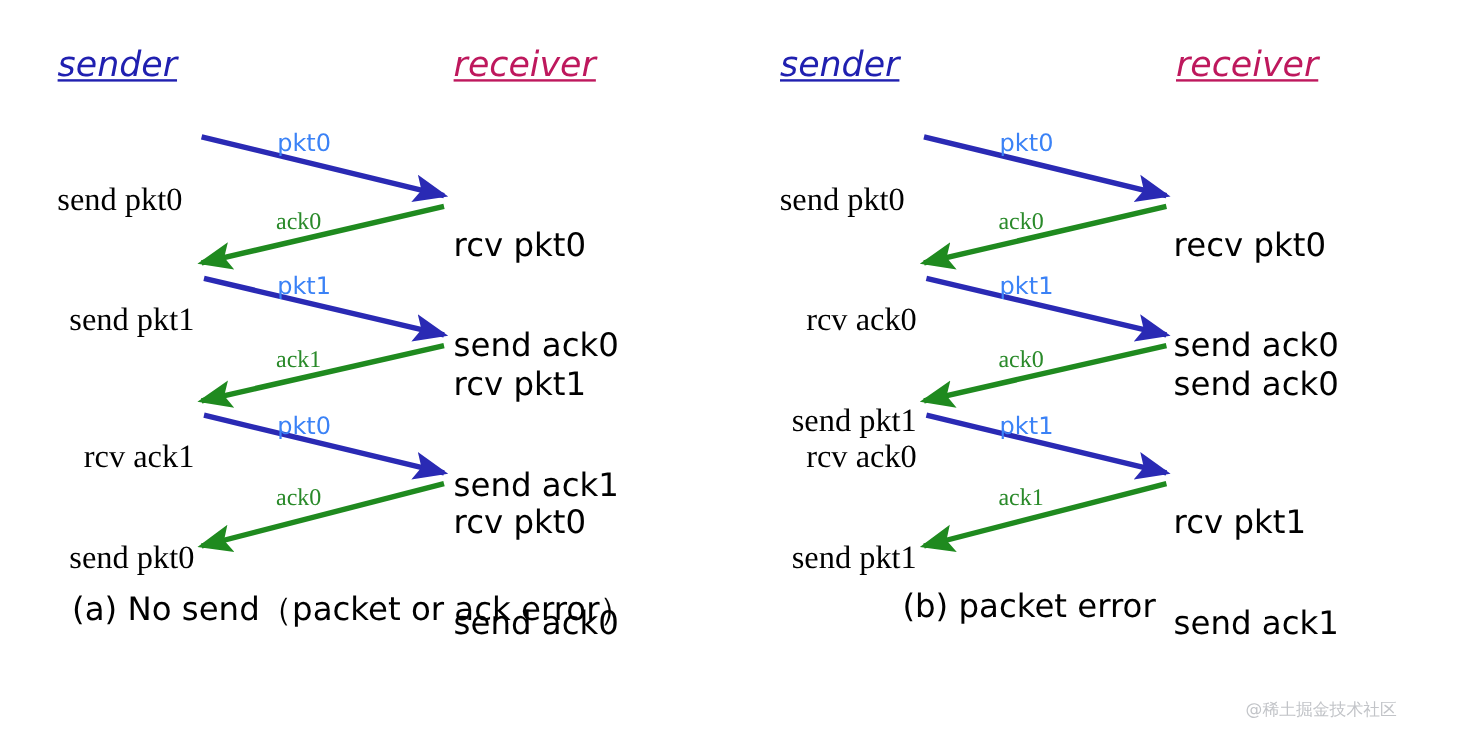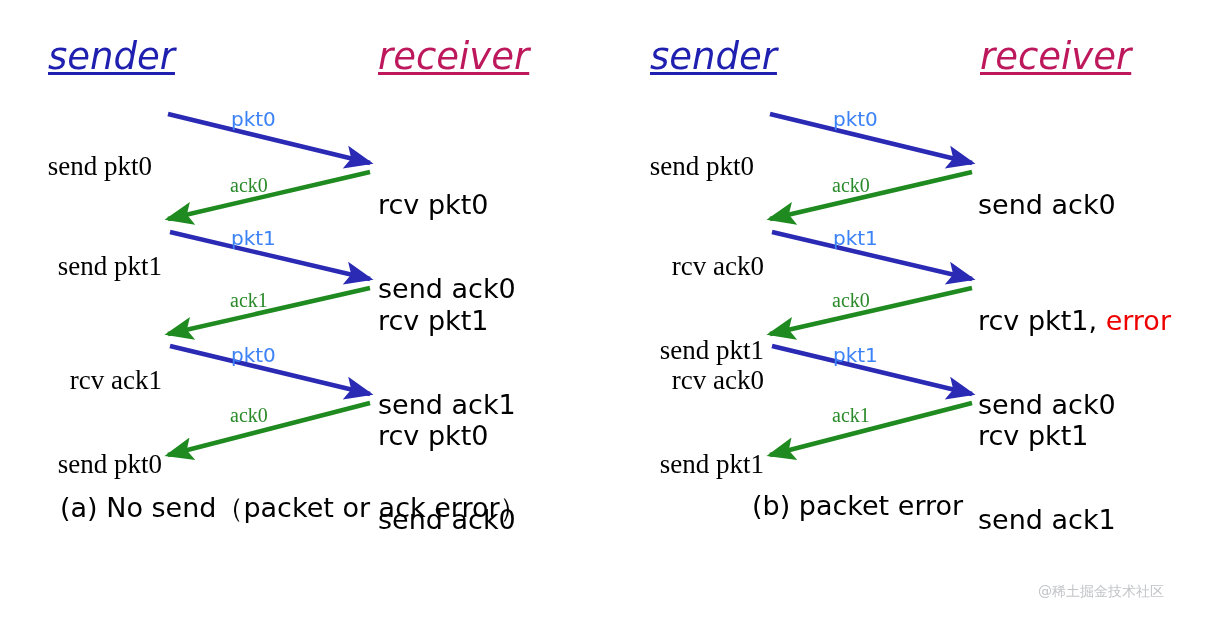--- a/index.html
+++ b/index.html
@@ -28,21 +28,21 @@
     pointer-events: none;
   }
   .lbl {
     position: absolute;
     white-space: pre;
     line-height: 1.04;
     color: #000000;
   }
   .role {
     font-style: italic;
-    font-size: 37px;
+    font-size: 29px;
     text-decoration: underline;
     text-underline-offset: 3px;
     letter-spacing: 0px;
   }
   .role.sender { color: #2020b0; }
   .role.receiver { color: #be185d; }
   .evt {
     font-size: 27px;
     color: #000000;
   }
@@ -146,24 +146,24 @@
   <div class="lbl evt right-al" style="left:602px; top:196px; width:162px;">
     <div>rcv ack0</div>
     <div>send pkt1</div>
   </div>
   <div class="lbl evt right-al" style="left:602px; top:310px; width:162px;">
     <div>rcv ack0</div>
     <div>send pkt1</div>
   </div>
 
   <div class="lbl evt" style="left:978px; top:135px;">
+    <div><span>recv pkt0</span><span class="err"></span></div>
     <div>send ack0</div>
   </div>
   <div class="lbl evt" style="left:978px; top:251px;">
-    <div><span>rcv pkt1, </span><span class="err">error</span></div>
     <div>send ack0</div>
   </div>
   <div class="lbl evt" style="left:978px; top:366px;">
     <div><span>rcv pkt1</span><span class="err"></span></div>
     <div>send ack1</div>
   </div>
 
   <div class="pktlbl blue" style="left:833px; top:107px;">pkt0</div>
   <div class="pktlbl green" style="left:832px; top:174px;">ack0</div>
   <div class="pktlbl blue" style="left:833px; top:226px;">pkt1</div>

